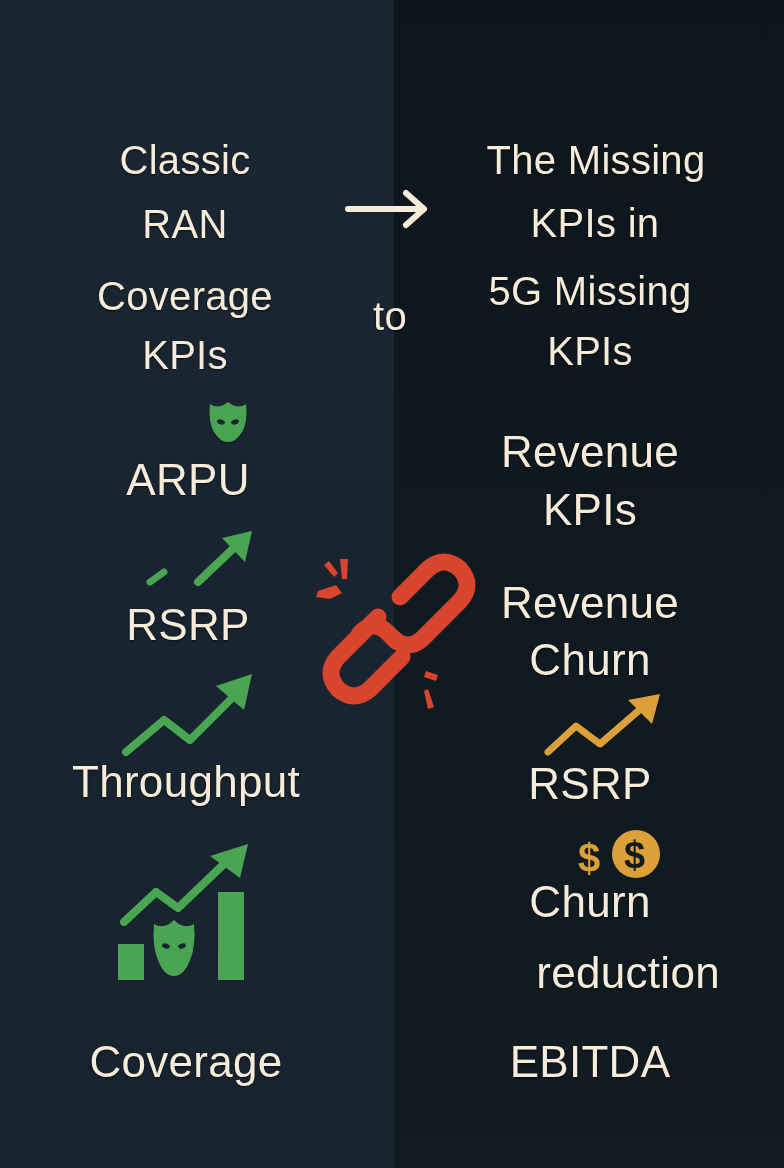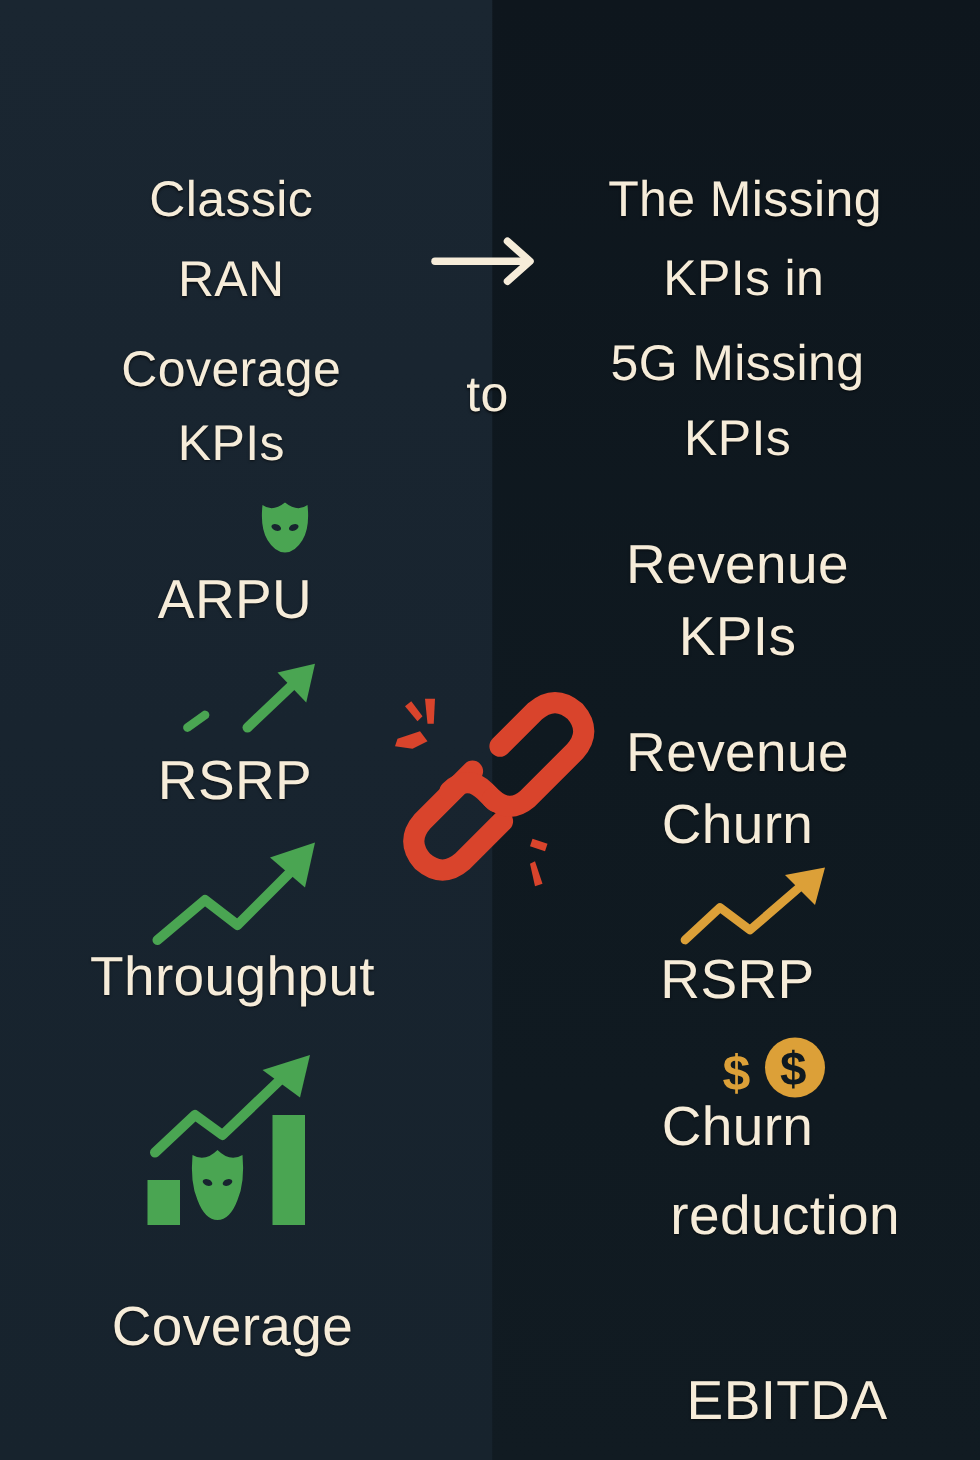--- a/index.html
+++ b/index.html
@@ -124,13 +124,13 @@
 <div class="icon" style="left:578px; top:828px;">
   <svg width="84" height="54" viewBox="0 0 84 54">
     <text x="0" y="44" font-family="Liberation Sans, sans-serif" font-weight="700" font-size="40" fill="#dca038">$</text>
     <circle cx="58" cy="26" r="24" fill="#dca038"></circle>
     <text x="46" y="40" font-family="Liberation Sans, sans-serif" font-weight="700" font-size="38" fill="#0f1920">$</text>
   </svg>
 </div>
 <div class="txt med" style="left:470px; width:240px; top:880px;">Churn</div>
 <div class="txt med" style="left:460px; width:260px; top:951px;text-align:right;">reduction</div>
 
-<div class="txt med" style="left:470px; width:240px; top:1099px;text-align:right;">EBITDA</div>
+<div class="txt med" style="left:470px; width:240px; top:1040px;">EBITDA</div>
 
 </body></html>

